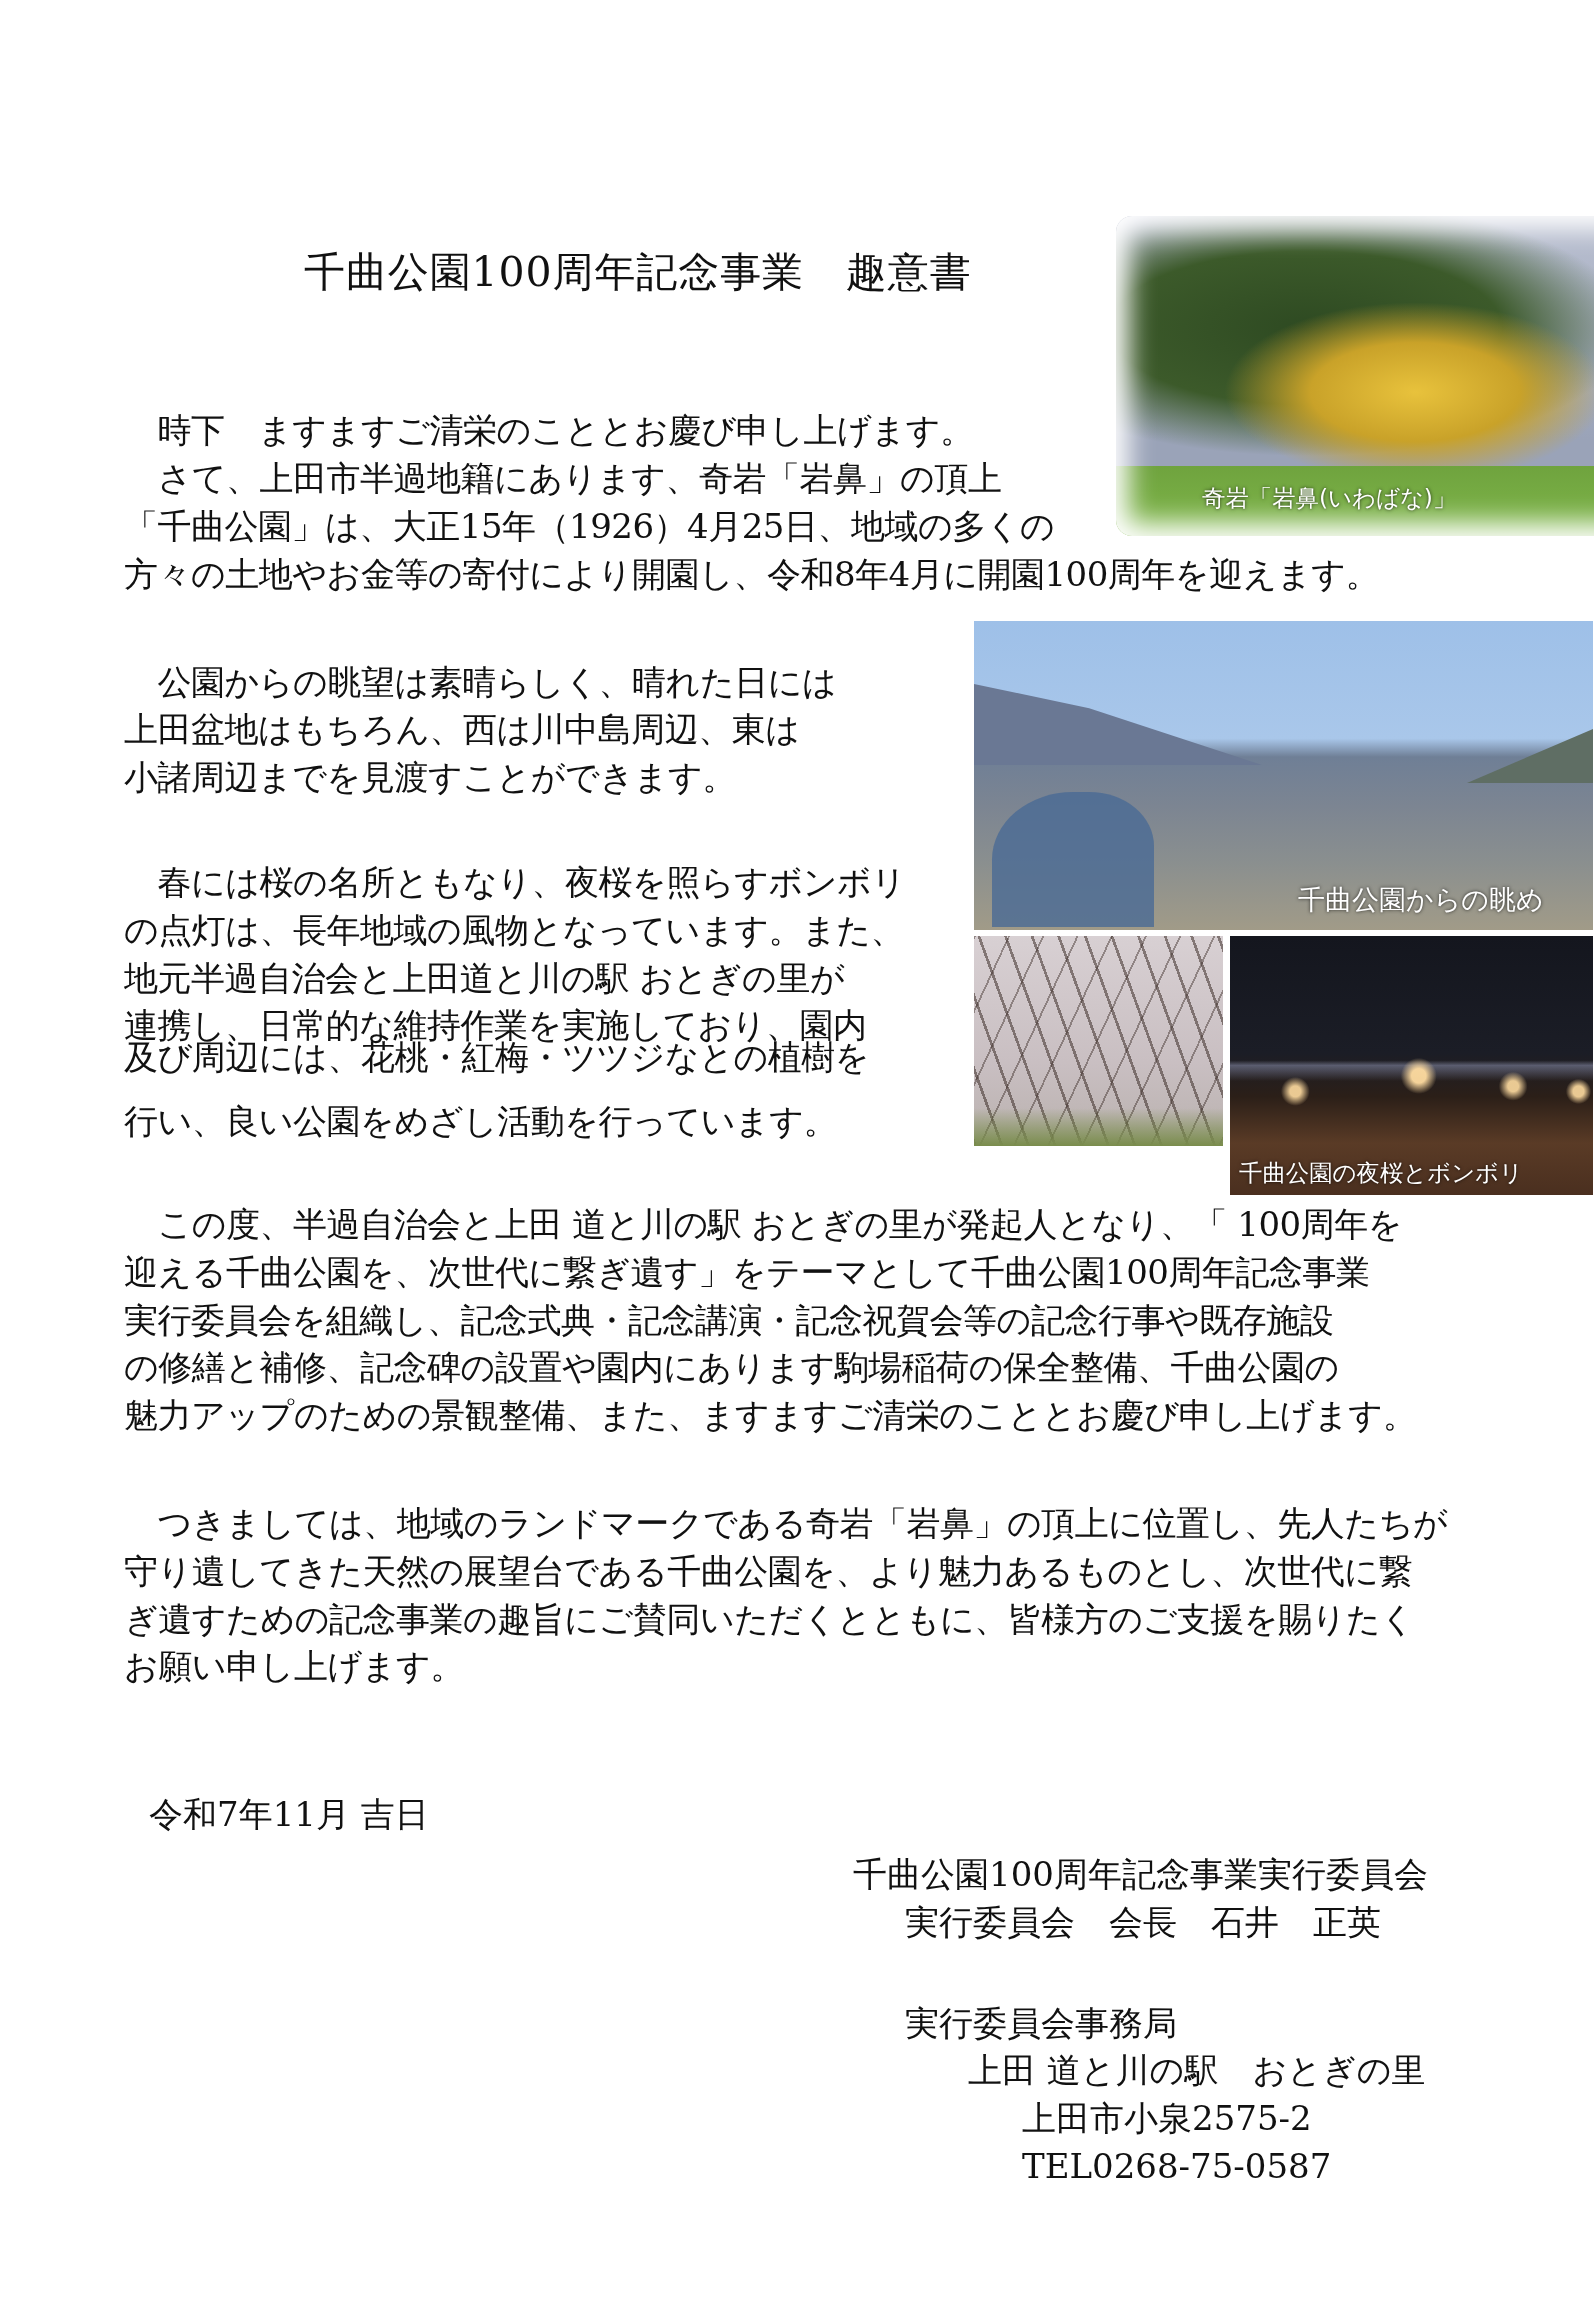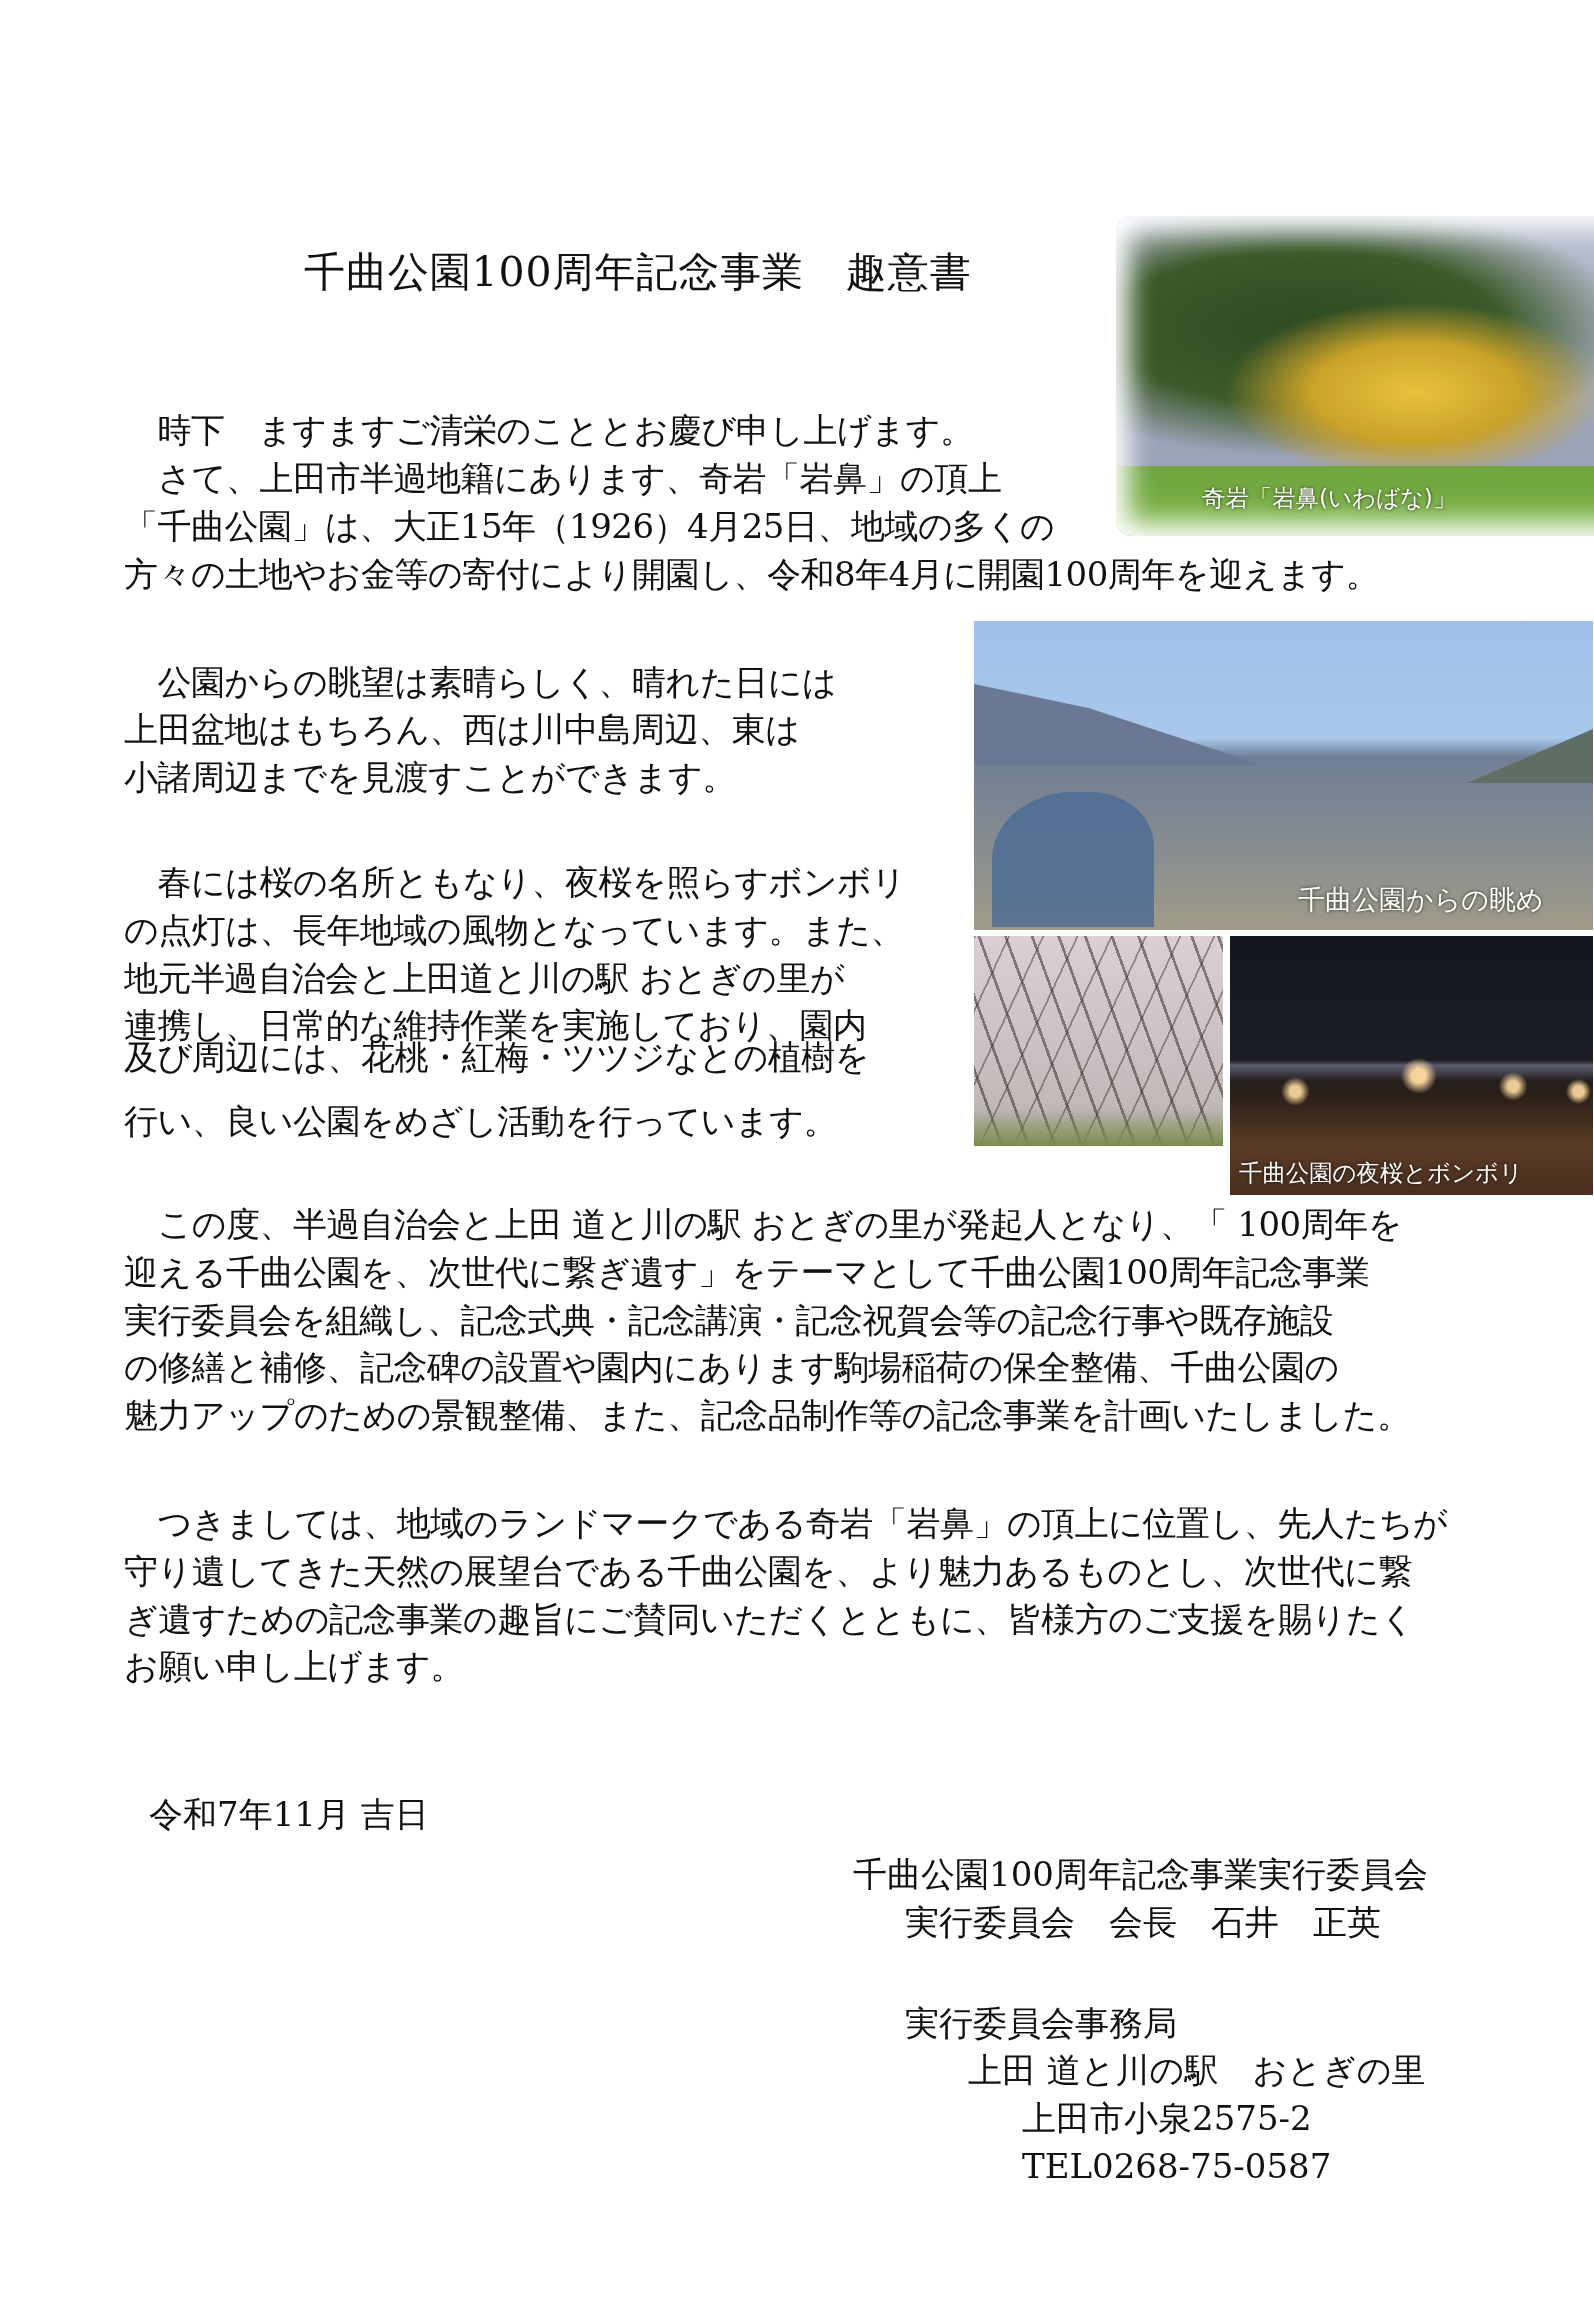--- a/index.html
+++ b/index.html
@@ -92,21 +92,21 @@
   <div class="line" style="top:1005px">連携し、日常的な維持作業を実施しており、園内</div>
   <div class="line" style="top:1037px">及び周辺には、花桃・紅梅・ツツジなとの植樹を</div>
   <div class="line" style="top:1101px">行い、良い公園をめざし活動を行っています。</div>
 </div>
 
 <div>
   <div class="line" style="top:1204px">　この度、半過自治会と上田 道と川の駅 おとぎの里が発起人となり、「 100周年を</div>
   <div class="line" style="top:1252px">迎える千曲公園を、次世代に繋ぎ遺す」をテーマとして千曲公園100周年記念事業</div>
   <div class="line" style="top:1300px">実行委員会を組織し、記念式典・記念講演・記念祝賀会等の記念行事や既存施設</div>
   <div class="line" style="top:1347px">の修繕と補修、記念碑の設置や園内にあります駒場稲荷の保全整備、千曲公園の</div>
-  <div class="line" style="top:1395px">魅力アップのための景観整備、また、記念品制作等の記念事業を計画いたしました。</div>
+  <div class="line" style="top:1395px">魅力アップのための景観整備、また、ますますご清栄のこととお慶び申し上げます。</div>
 </div>
 
 <div>
   <div class="line" style="top:1503px">　つきましては、地域のランドマークである奇岩「岩鼻」の頂上に位置し、先人たちが</div>
   <div class="line" style="top:1551px">守り遺してきた天然の展望台である千曲公園を、より魅力あるものとし、次世代に繋</div>
   <div class="line" style="top:1599px">ぎ遺すための記念事業の趣旨にご賛同いただくとともに、皆様方のご支援を賜りたく</div>
   <div class="line" style="top:1646px">お願い申し上げます。</div>
 </div>
 
 <div class="sig" style="left:149px; top:1794px;">令和7年11月 吉日</div>

